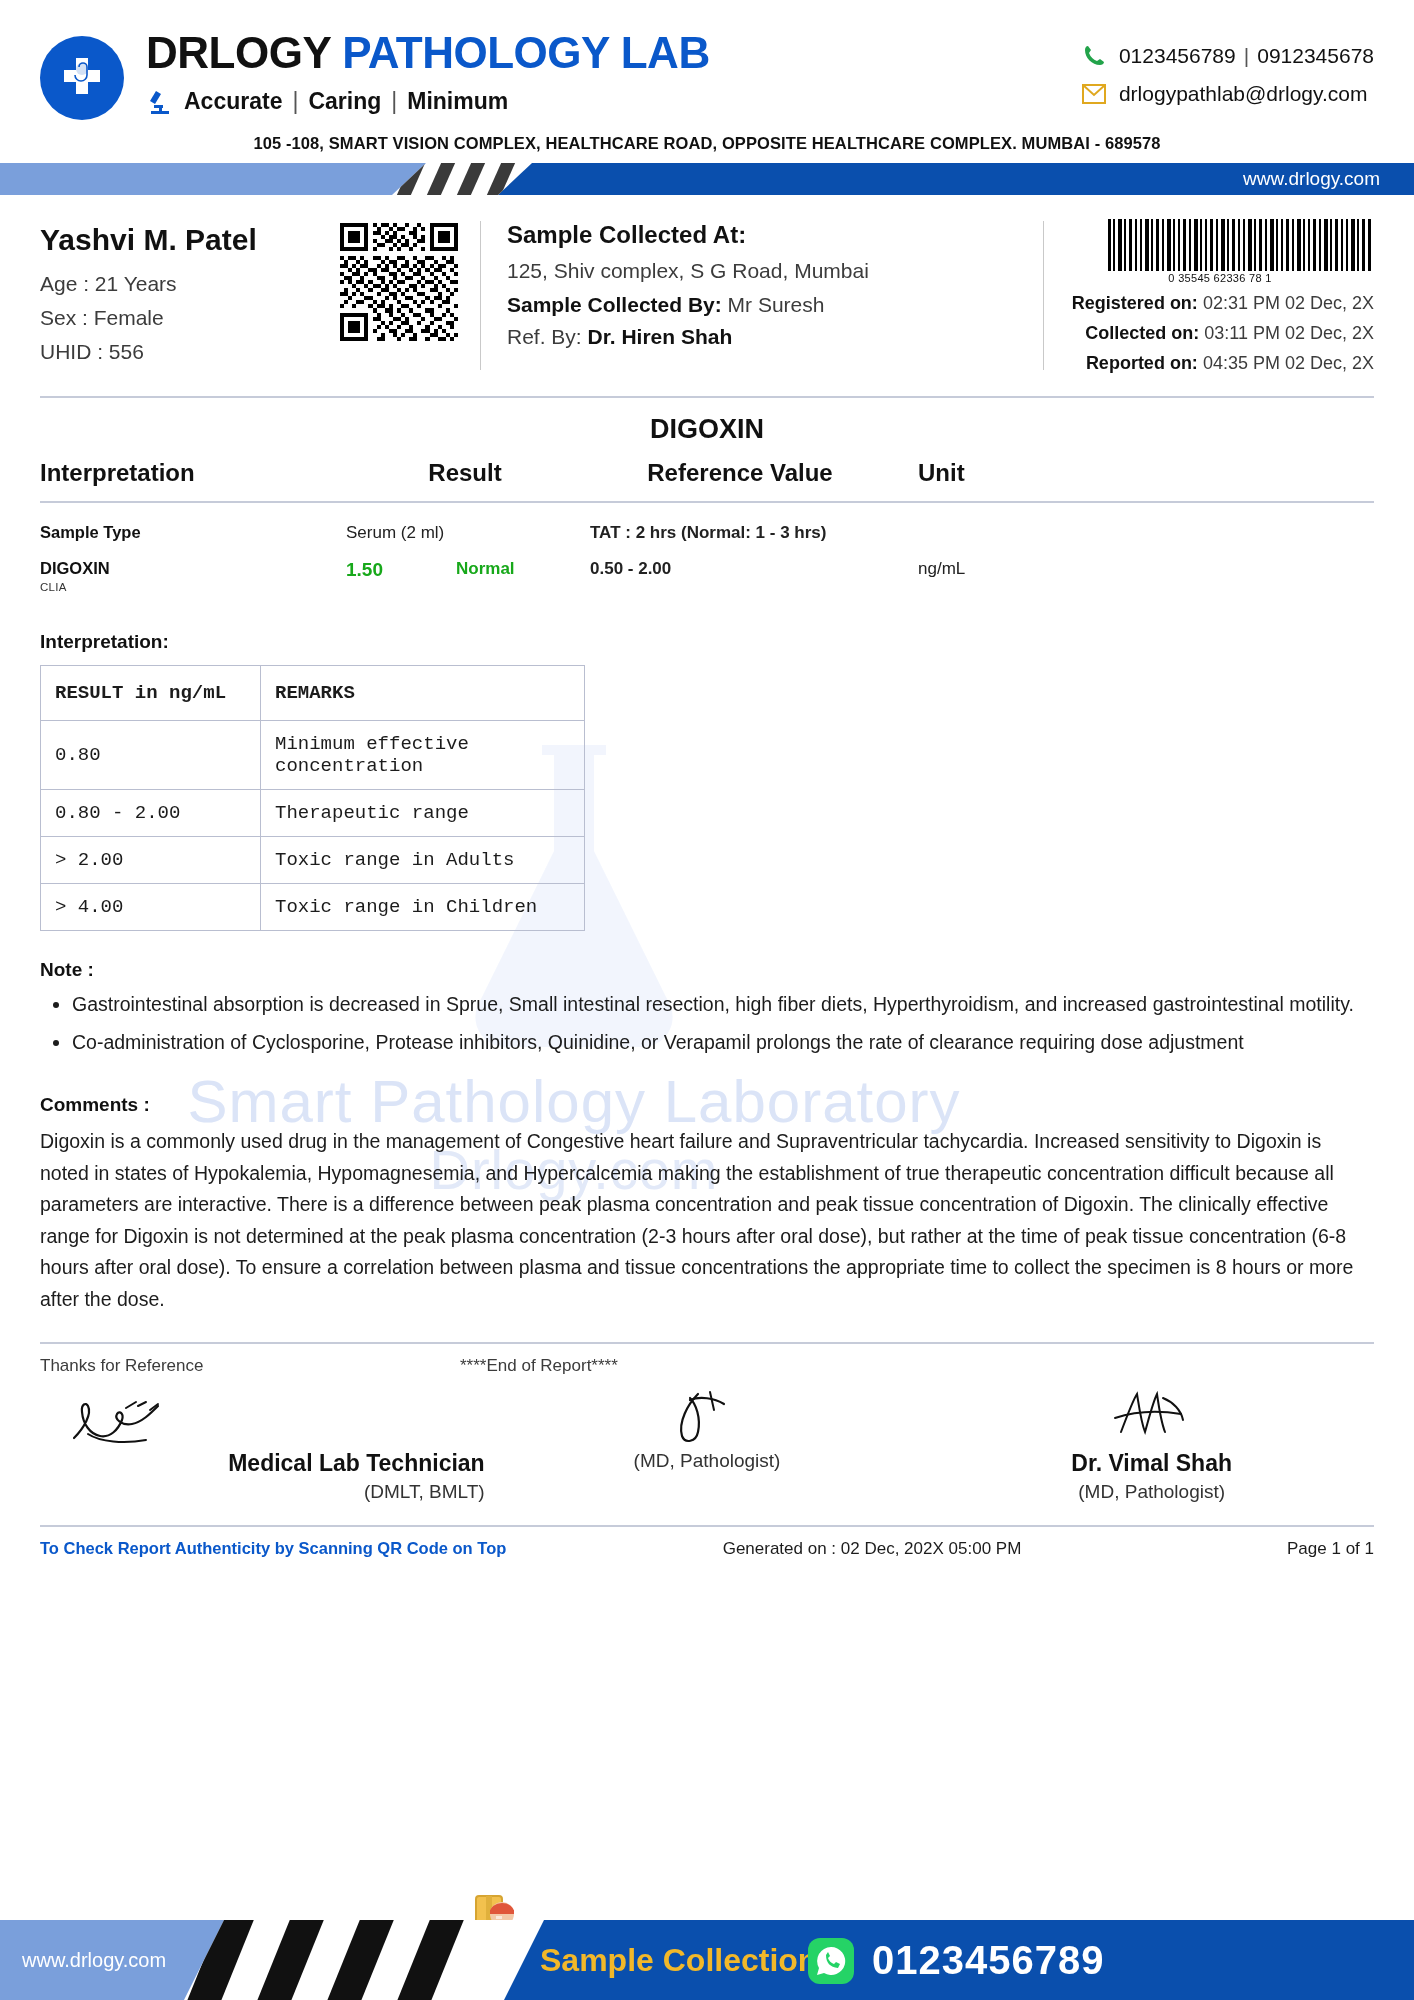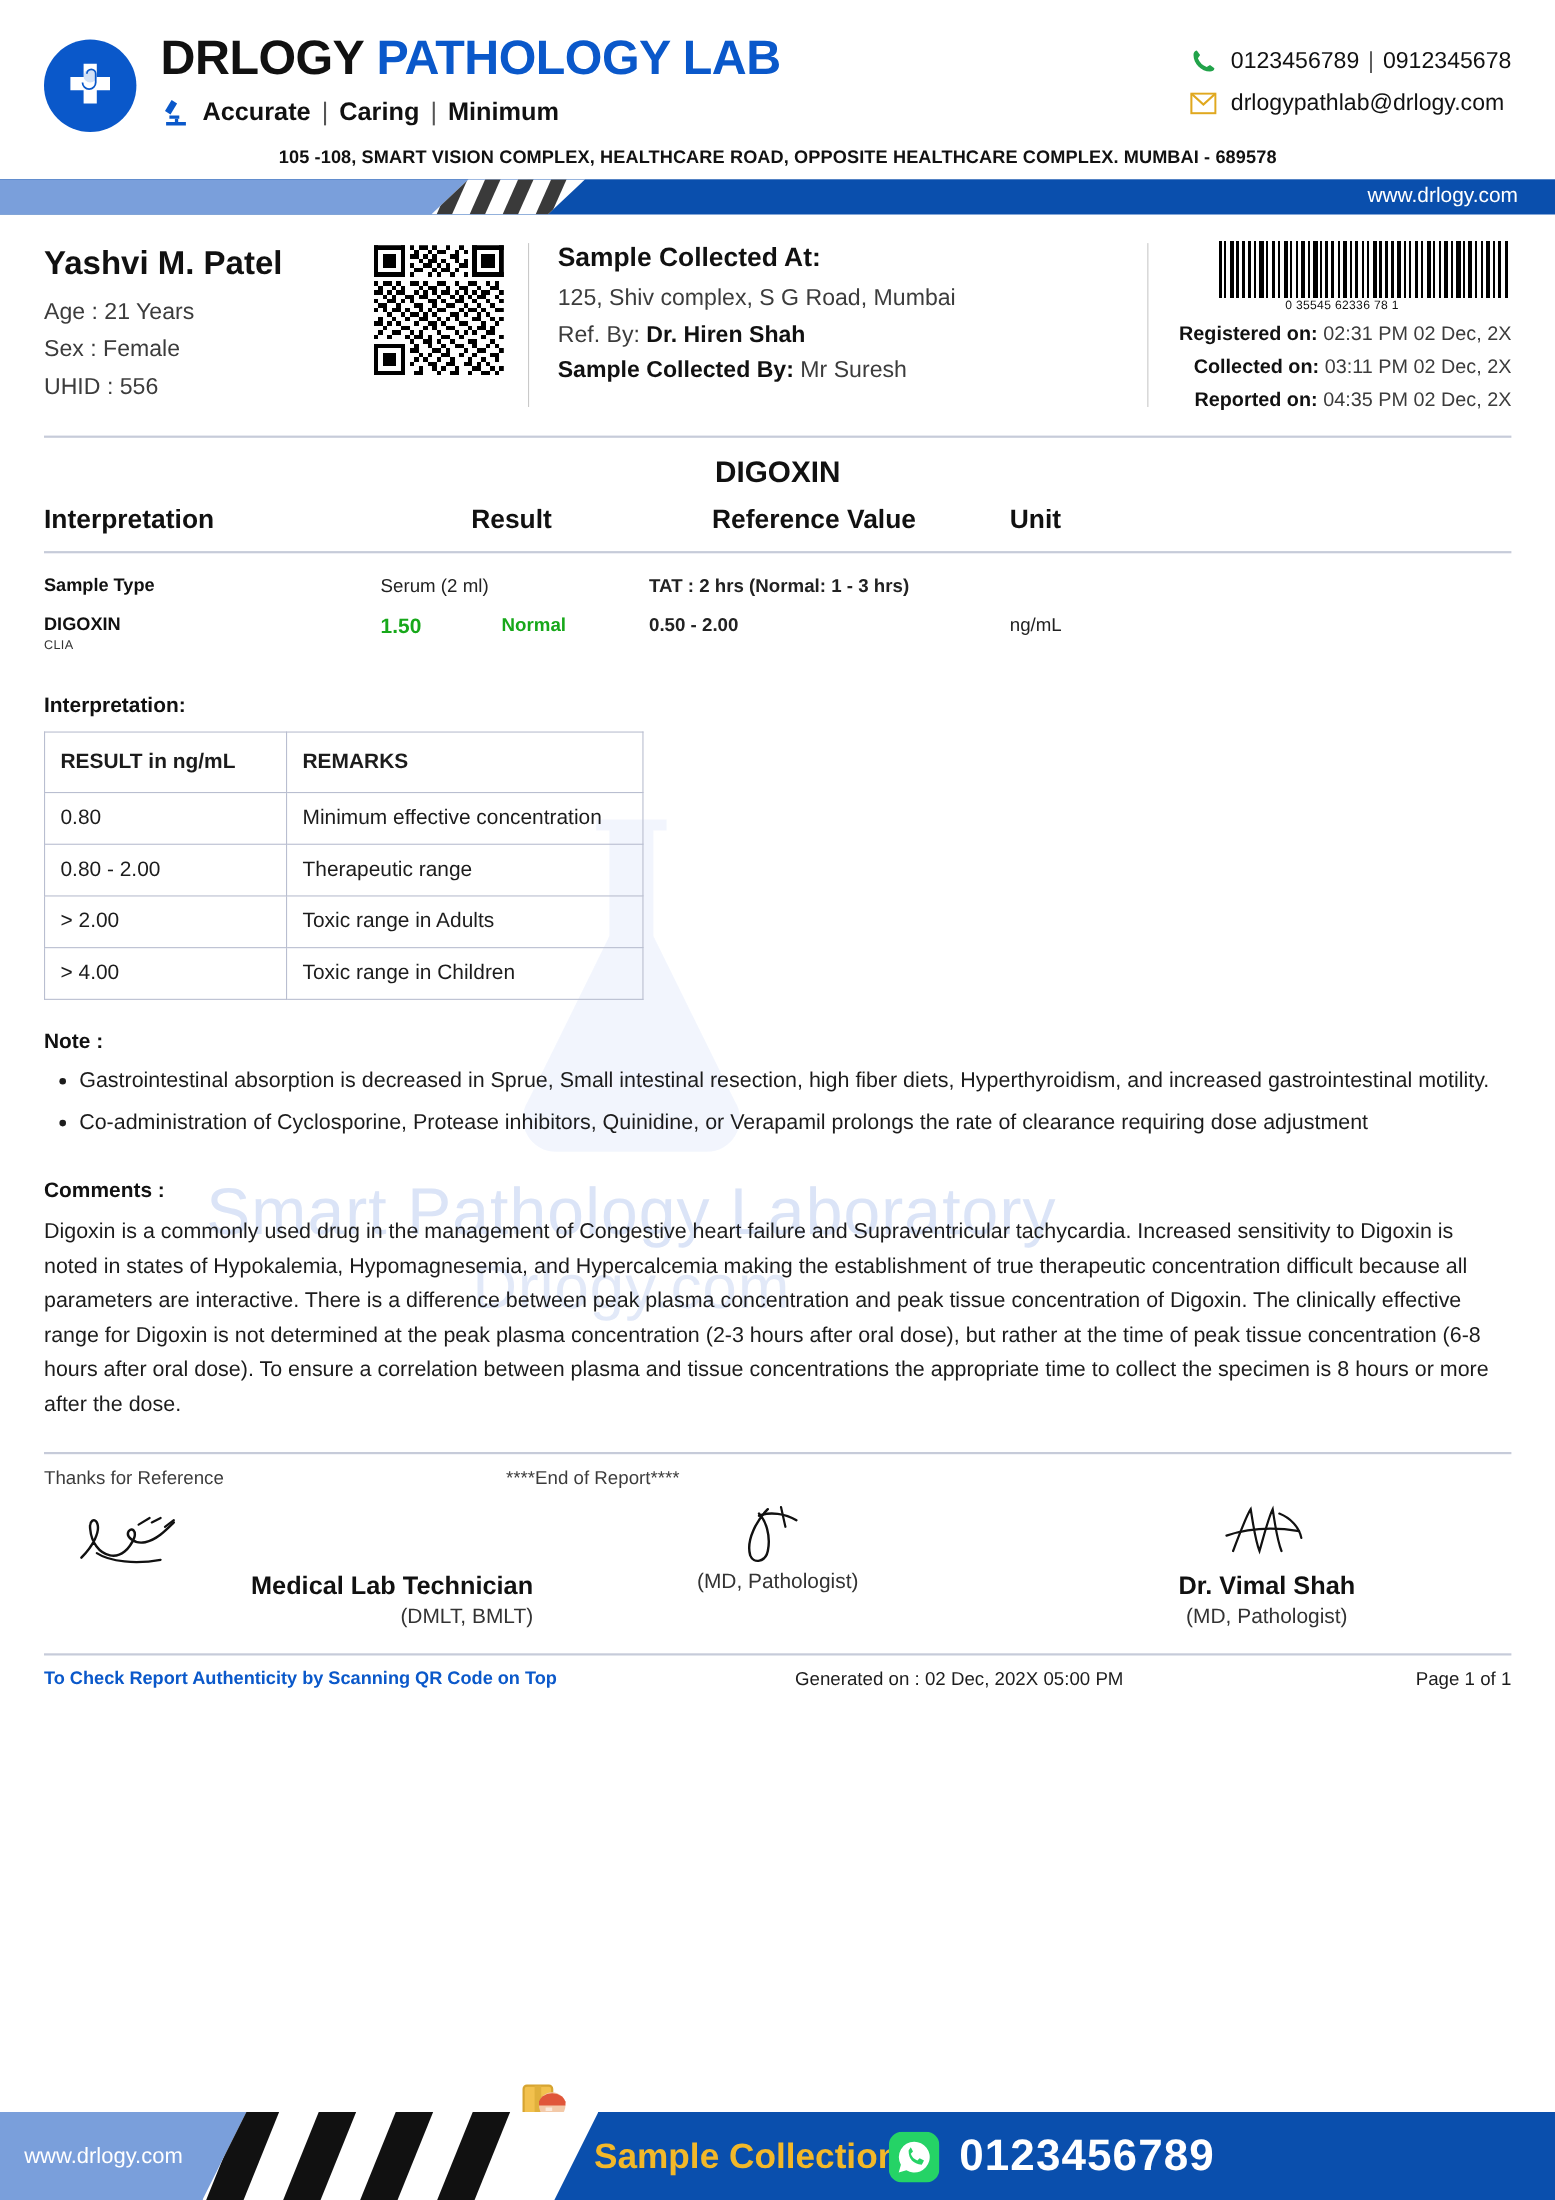--- a/index.html
+++ b/index.html
@@ -229,20 +229,21 @@
     width: 545px;
     border-collapse: collapse;
   }
   .interp-table td, .interp-table th {
     border: 1px solid #b9bed0;
     padding: 12px 14px;
     font-size: 19px;
     text-align: left;
     color: #1c1c1c;
     background: transparent;
+    font-family: Liberation Mono, monospace;
   }
   .interp-table th { font-weight: bold; font-size: 19px; padding: 16px 14px; }
   .interp-table .c1 { width: 220px; }
 
   
   .note-head { font-size: 19px; font-weight: bold; color: #111; margin: 28px 40px 8px 40px; }
   .note-list { margin: 0 40px 0 72px; }
   .note-list li {
     font-size: 19.5px; color: #1c1c1c; line-height: 1.62;
     margin-bottom: 6px;
@@ -645,26 +646,26 @@
           </g>
         </svg>
       </div>
 
       <div class="vline"></div>
 
       <div class="info-col-2">
         <div class="sca-title">Sample Collected At:</div>
         <div class="sca-addr">125, Shiv complex, S G Road, Mumbai</div>
         <div class="sca-row">
+          <b>Sample Collected By:</b>
+          <span>Mr Suresh</span>
+        </div>
+        <div class="sca-row">
           <span>Ref. By:</span>
           <b>Dr. Hiren Shah</b>
-        </div>
-        <div class="sca-row">
-          <b>Sample Collected By:</b>
-          <span>Mr Suresh</span>
         </div>
       </div>
 
       <div class="vline"></div>
 
       <div class="info-col-3">
         <svg class="barcode" width="268" height="52" viewBox="0 0 268 52" shape-rendering="crispEdges">
           <rect width="268" height="52" fill="#fff"></rect>
           <g fill="#000">
             <rect x="2" y="0" width="3" height="52"></rect>

